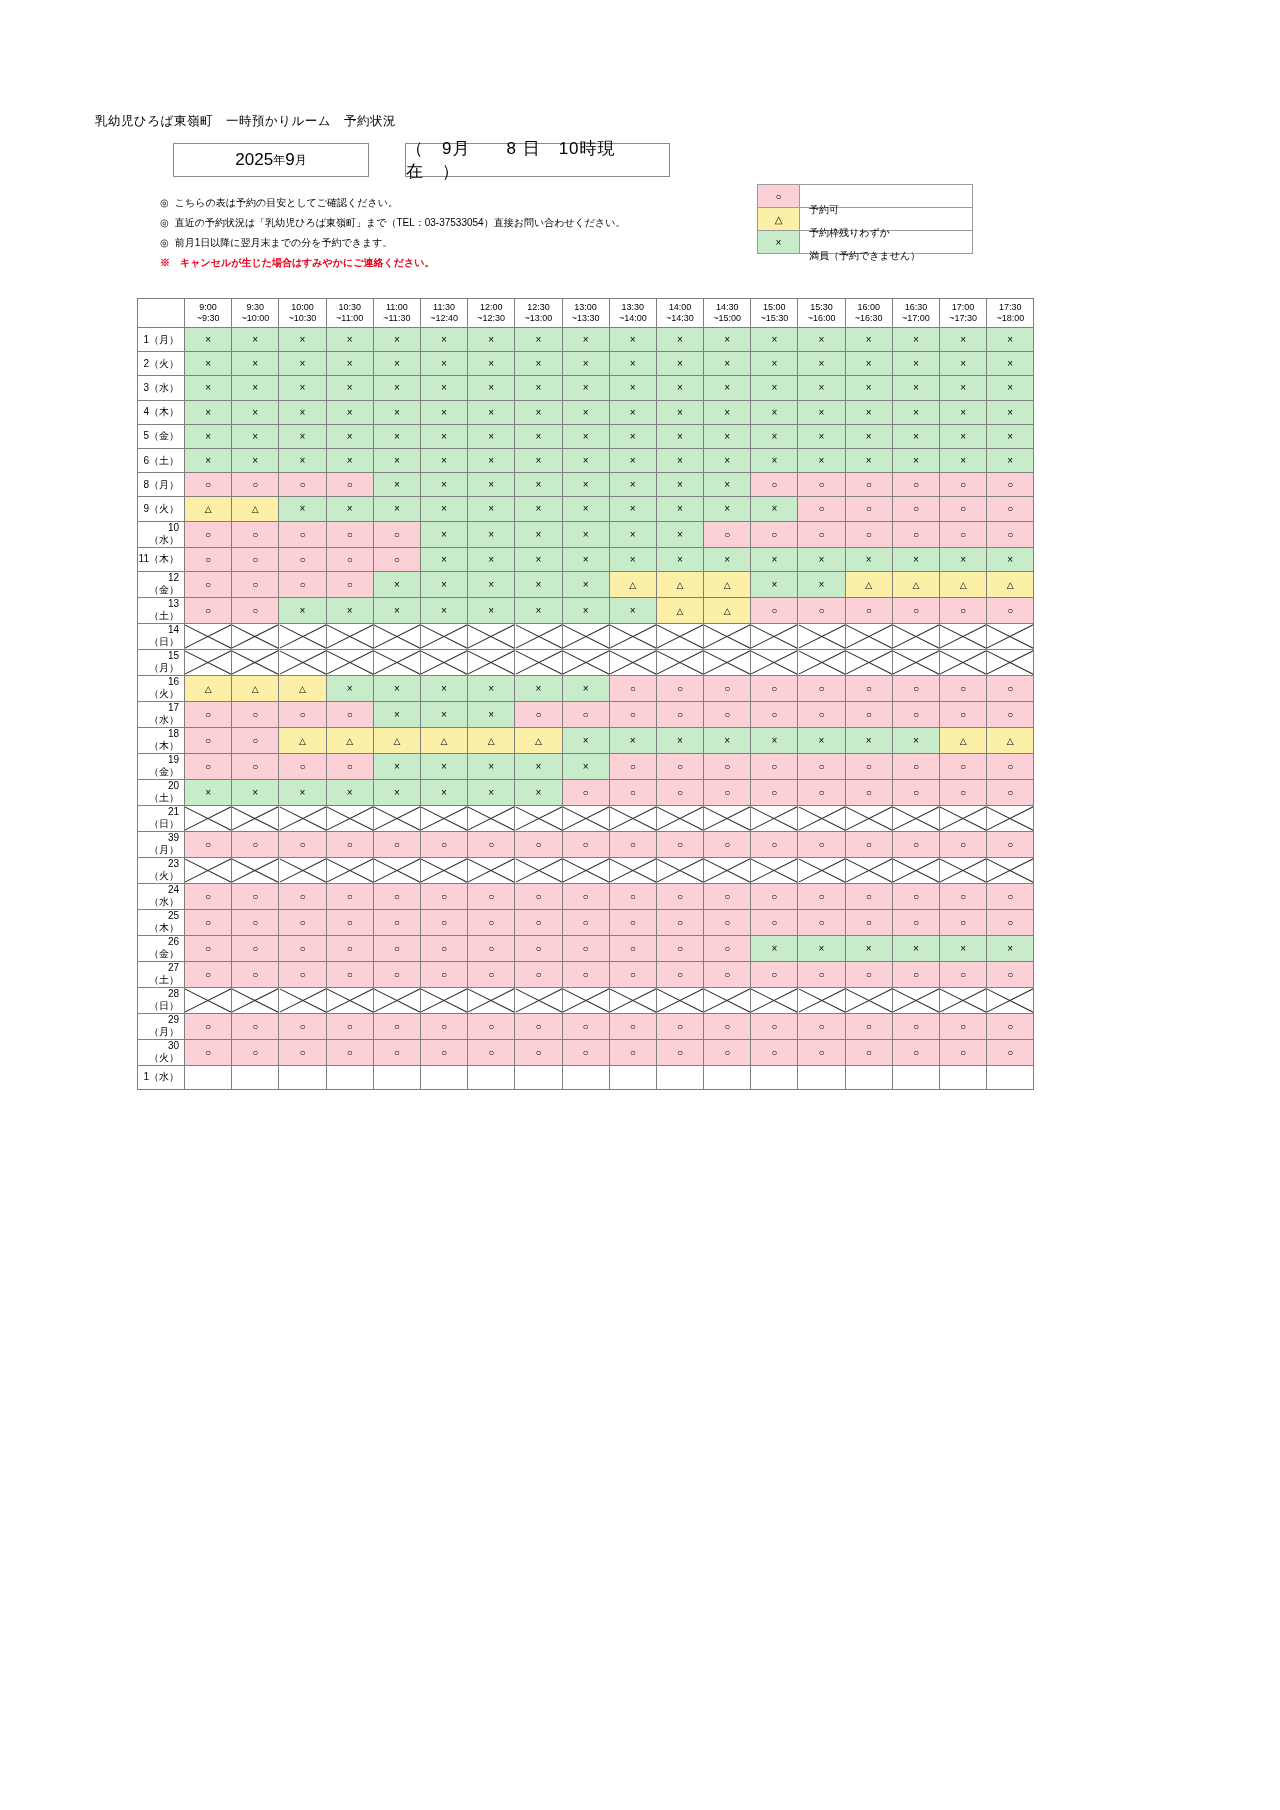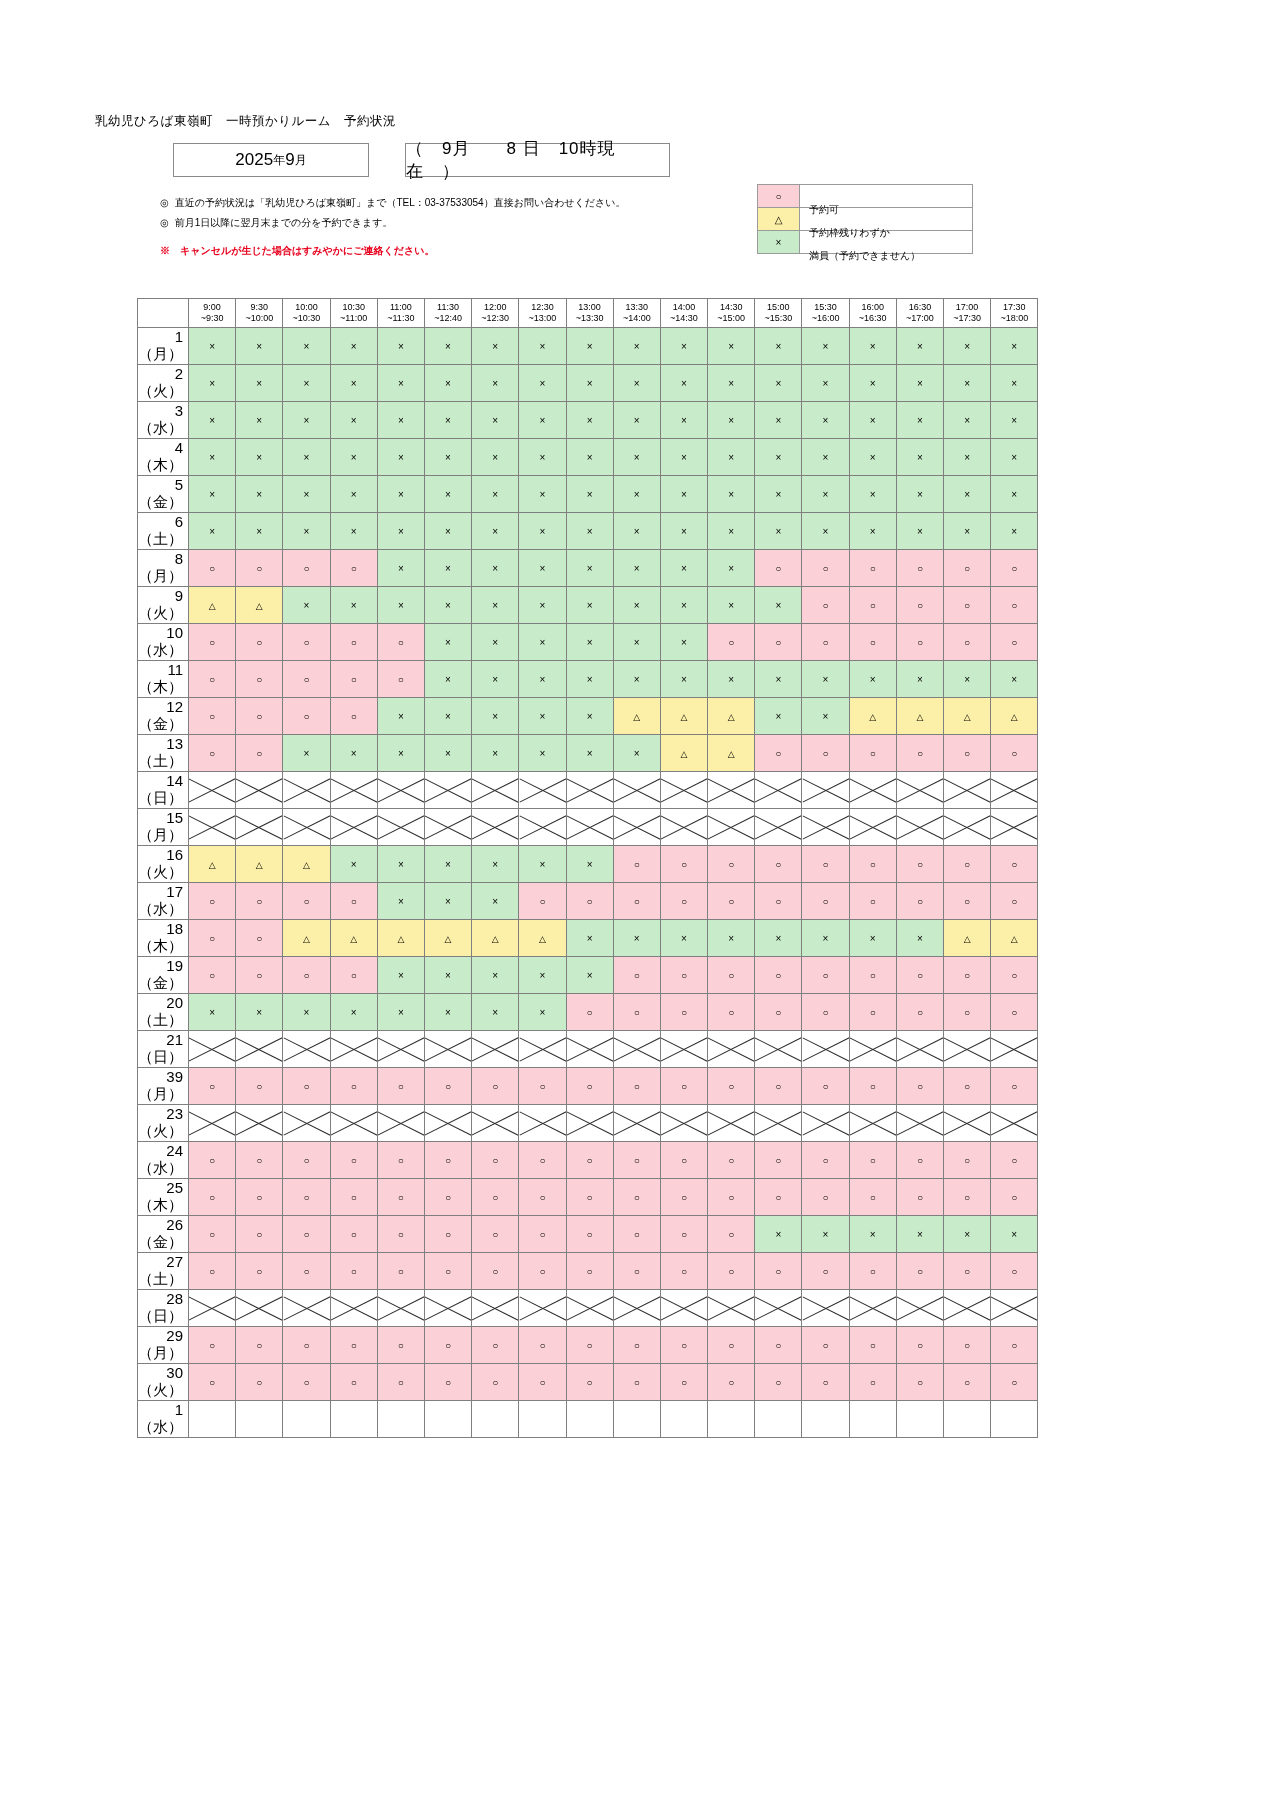--- a/index.html
+++ b/index.html
@@ -58,21 +58,21 @@
   }
   .notes {
     position: absolute;
     left: 160px;
     top: 193px;
     font-size: 10px;
     line-height: 20px;
   }
   .notes .row { white-space: nowrap; }
   .notes .mark { margin-right: 6px; }
-  .notes .warn { color: #e8001d; font-weight: bold; margin-top: 8px; }
+  .notes .warn { color: #e8001d; font-weight: bold; margin-top: 0; }
 
   .legend {
     position: absolute;
     left: 757px;
     top: 184px;
     width: 216px;
     border: 1px solid #9a9a9a;
     box-sizing: border-box;
     background: #fff;
   }
@@ -120,21 +120,21 @@
   table.sched thead th {
     height: 28px;
     font-weight: normal;
     font-size: 9px;
     line-height: 11px;
   }
   .col-day { width: 46px; }
   .col-slot { width: 46.2px; }
   table.sched tbody td.daycell {
     height: 23.2px;
-    font-size: 15px;
+    font-size: 10px;
     text-align: right;
     padding-right: 5px;
   }
   td.slot {
     height: 23.2px;
     font-size: 10px;
   }
   td.s-ok { background: #fbd0d7; }
   td.s-few { background: #fcefa8; }
   td.s-full { background: #c8ebc9; }
@@ -170,20 +170,23 @@
   <div class="ym-box">
     <span>2025</span>
     <span class="unit">年</span>
     <span>9</span>
     <span class="unit">月</span>
   </div>
 
   <div class="asof-box">（　9月　　8 日　10時現在　）</div>
 
   <div class="notes">
+    <div class="row">
+      <span class="mark">◎</span><span>こちらの表は予約の目安としてご確認ください。</span>
+    </div>
     <div class="row">
       <span class="mark">◎</span><span>直近の予約状況は「乳幼児ひろば東嶺町」まで（TEL：03-37533054）直接お問い合わせください。</span>
     </div>
     <div class="row">
       <span class="mark">◎</span><span>前月1日以降に翌月末までの分を予約できます。</span>
     </div>
     <div class="row warn">※　キャンセルが生じた場合はすみやかにご連絡ください。</div>
   </div>
 
   <div class="legend">

